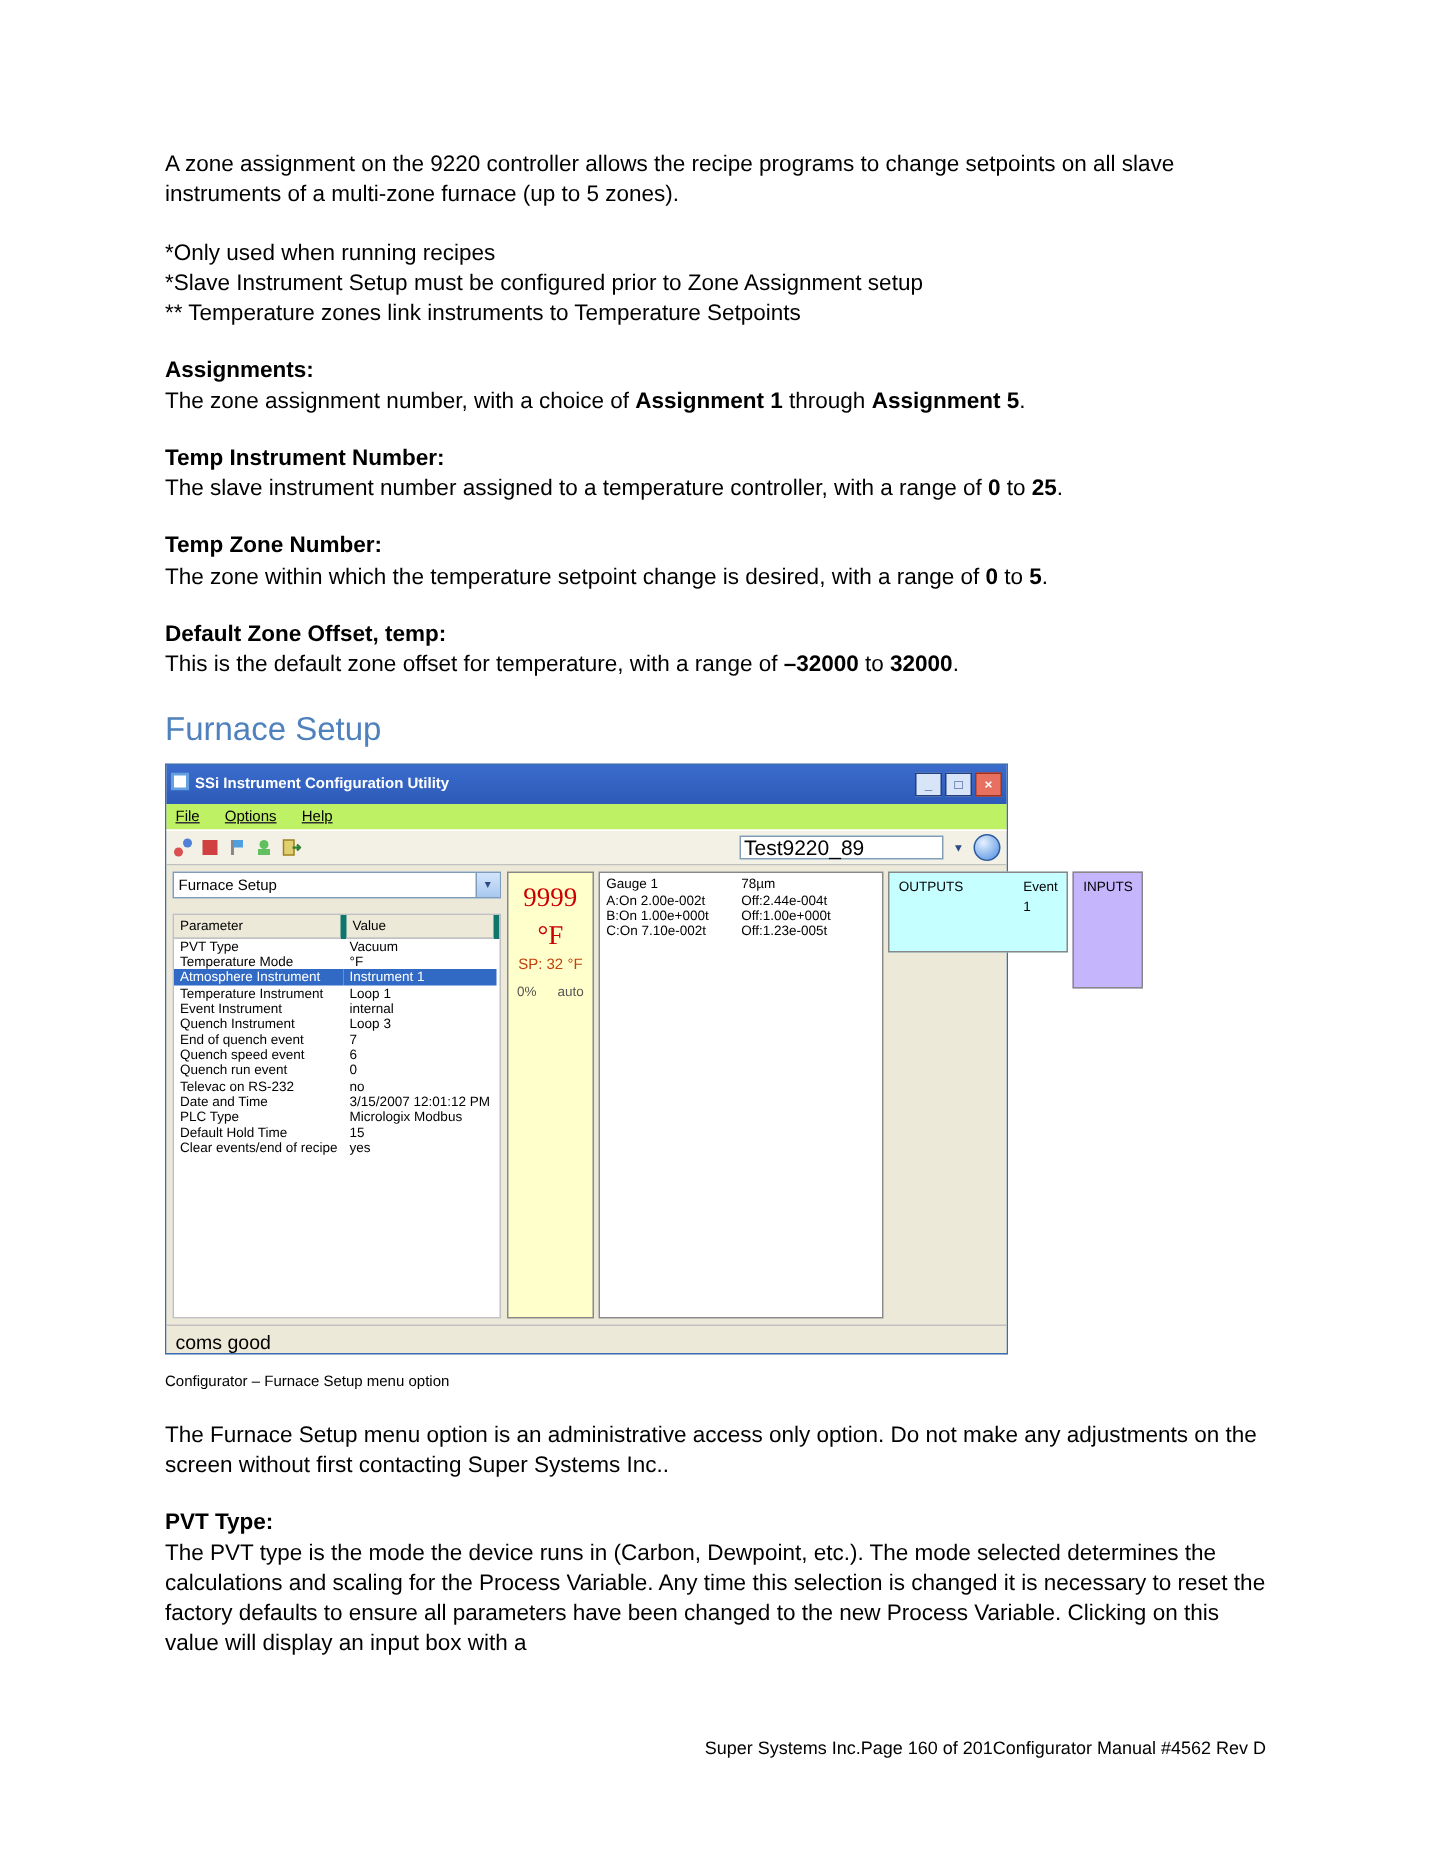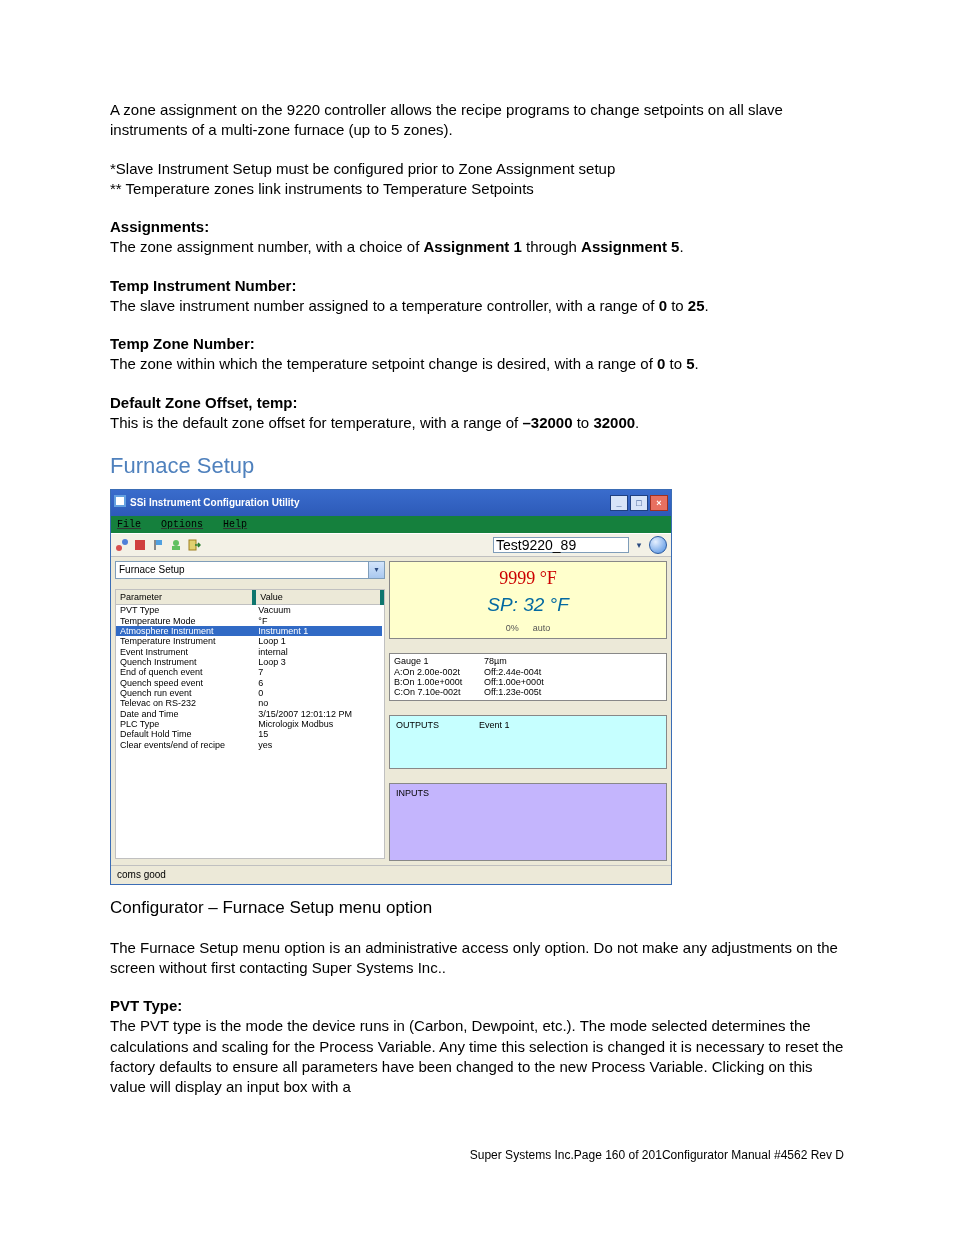--- a/index.html
+++ b/index.html
@@ -45,24 +45,23 @@
   .win-btn {
     width: 16px; height: 14px;
     background: #d8e4f8;
     border: 1px solid #204080;
     margin-left: 2px;
     display: flex; align-items: center; justify-content: center;
     font-size: 9px; font-weight: bold; color: #204080;
   }
   .win-btn.close { background: #e87060; color: #fff; border-color: #a03020; }
   .menubar {
-    background: #15803d;
+    background: #bef264;
     padding: 2px 6px;
     font-size: 10px;
-    font-family: Liberation Mono, monospace;
   }
   .menubar span { margin-right: 14px; text-decoration: underline; text-decoration-color: #333; }
   .menubar span::first-letter { text-decoration: underline; }
   .toolbar {
     background: #f3f1e6;
     border-top: 1px solid #fff;
     border-bottom: 1px solid #c0c0c0;
     padding: 2px 4px;
     display: flex;
     align-items: center;
@@ -127,57 +126,58 @@
     font-weight: normal;
     padding: 1px 4px;
   }
   .param-table td {
     padding: 0 4px;
     white-space: nowrap;
     line-height: 1.15;
   }
   .param-table tr.selected td { background: #316ac5; color: #fff; }
 
-  .right-col { flex: 1; display: flex; flex-direction: column; gap: 14px; }
+  .right-col { flex: 1; display: flex; gap: 3px; }
   .panel { border: 1px solid #888; background: #fff; }
   .panel.temp {
     background: #ffffcc;
     padding: 4px 6px;
     text-align: center;
   }
   .temp-val { color: #cc0000; font-size: 18px; font-weight: normal; font-family: "Times New Roman", serif;}
-  .temp-sp { color: #0369a1; font-size: 19px; margin-top: 2px; font-style: italic; }
+  .temp-sp { color: #c2410c; font-size: 10px; margin-top: 2px; }
   .temp-row { display:flex; justify-content:center; gap:14px; font-size:9px; color:#555; margin-top:4px;}
   .panel.gauge { padding: 2px 4px; font-size: 9px; line-height: 1.15; }
   .gauge-grid { display:grid; grid-template-columns: 90px 90px; }
   .panel.outputs { background: #c6ffff; padding: 3px 6px; height: 46px; font-size: 9px; }
   .panel.inputs  { background: #c4b5fd; padding: 3px 6px; height: 70px; font-size: 9px; }
   .outputs-row { display:flex; gap:40px; }
 
   .statusbar {
     border-top: 1px solid #c0c0c0;
     background: #ece9d8;
     padding: 2px 6px;
-    font-size: 10px;
+    font-size: 13px;
     height: 14px;
   }
 
-  .caption { font-size: 17px; margin-bottom: 18px; margin-top: 12px; }
+  .caption { font-size: 10px; margin-bottom: 18px; margin-top: 12px; }
   .footer {
     display:flex; justify-content: flex-end;
     font-size: 12px;
     margin-top: 50px;
   }
 </style>
 </head>
 <body>
 
 <div class="para">A zone assignment on the 9220 controller allows the recipe programs to change setpoints on all slave instruments of a multi-zone furnace (up to 5 zones).</div>
 
 <div class="para">
+  <div>*Only used when running recipes</div>
   <div>*Slave Instrument Setup must be configured prior to Zone Assignment setup</div>
   <div>** Temperature zones link instruments to Temperature Setpoints</div>
 </div>
 
 <div class="para">
   <span class="label">Assignments:</span><br>
   <span>The zone assignment number, with a choice of </span>
   <b>Assignment 1</b>
   <span> through </span>
   <b>Assignment 5</b><span>.</span>

